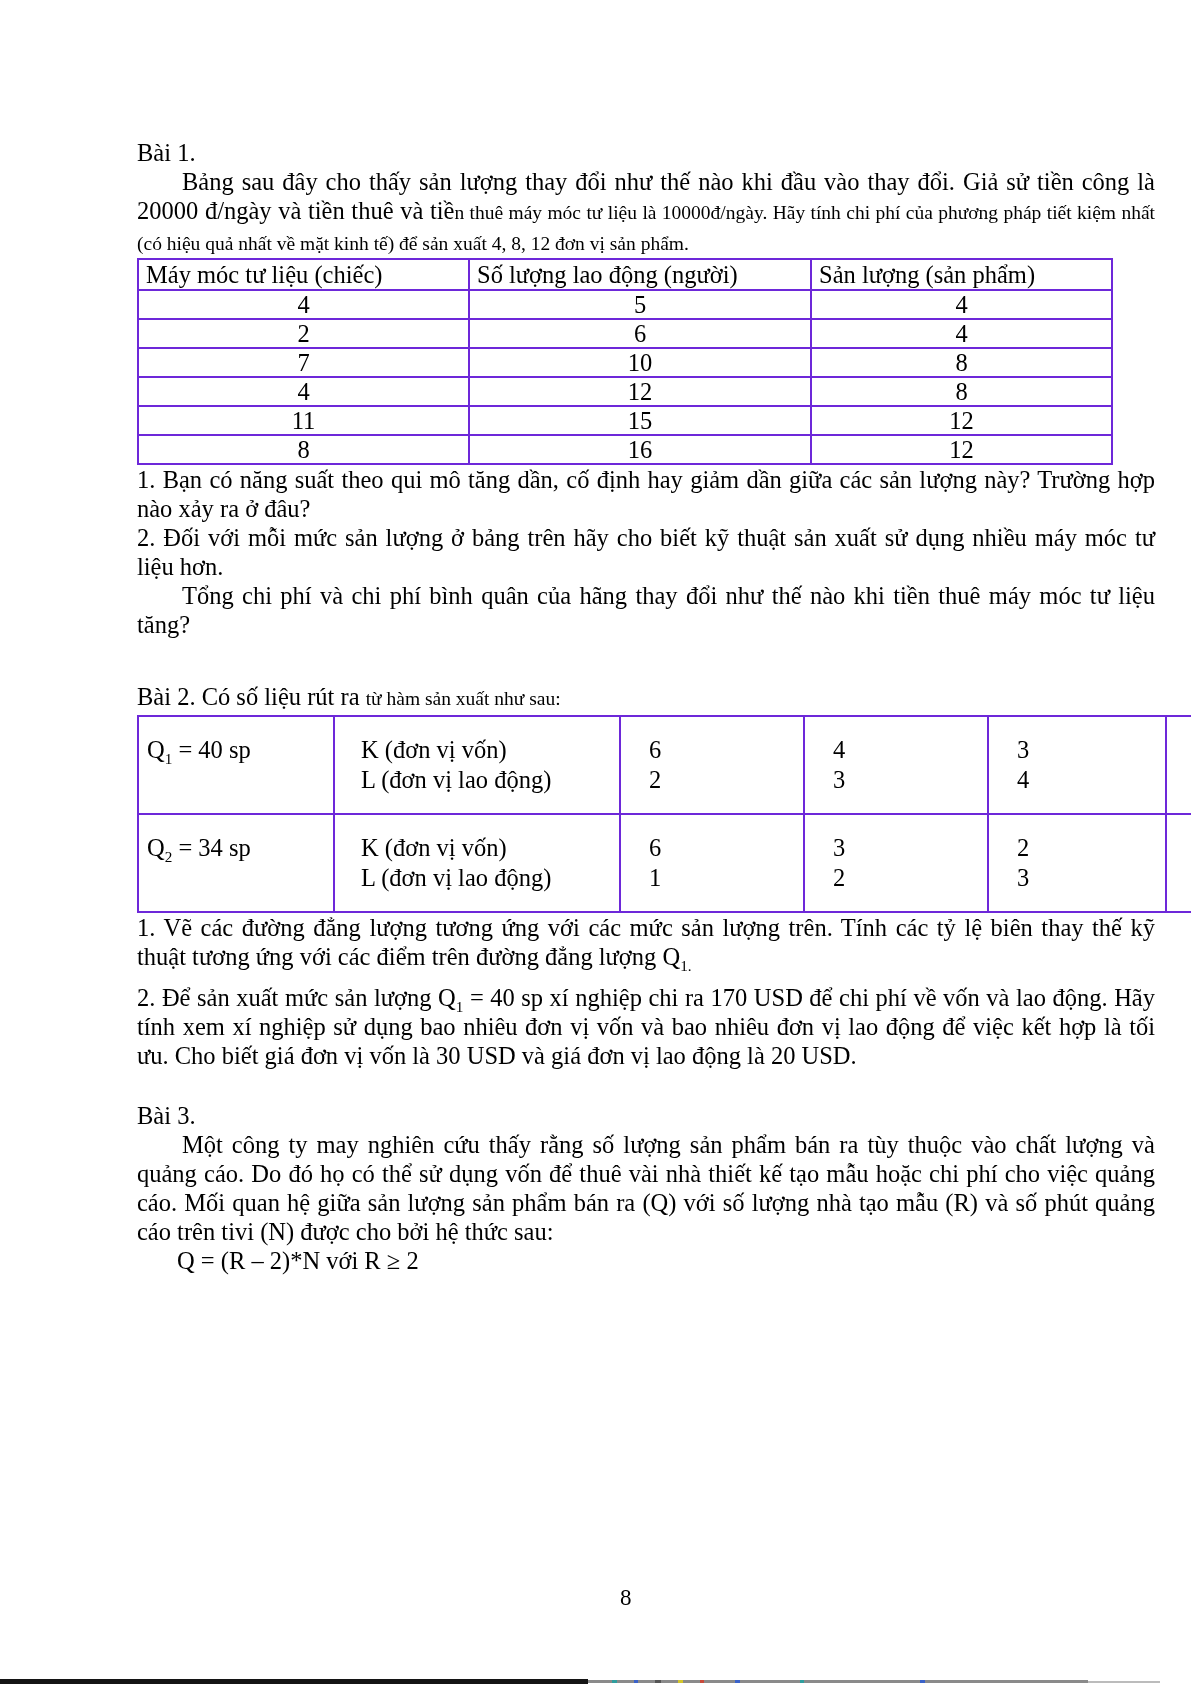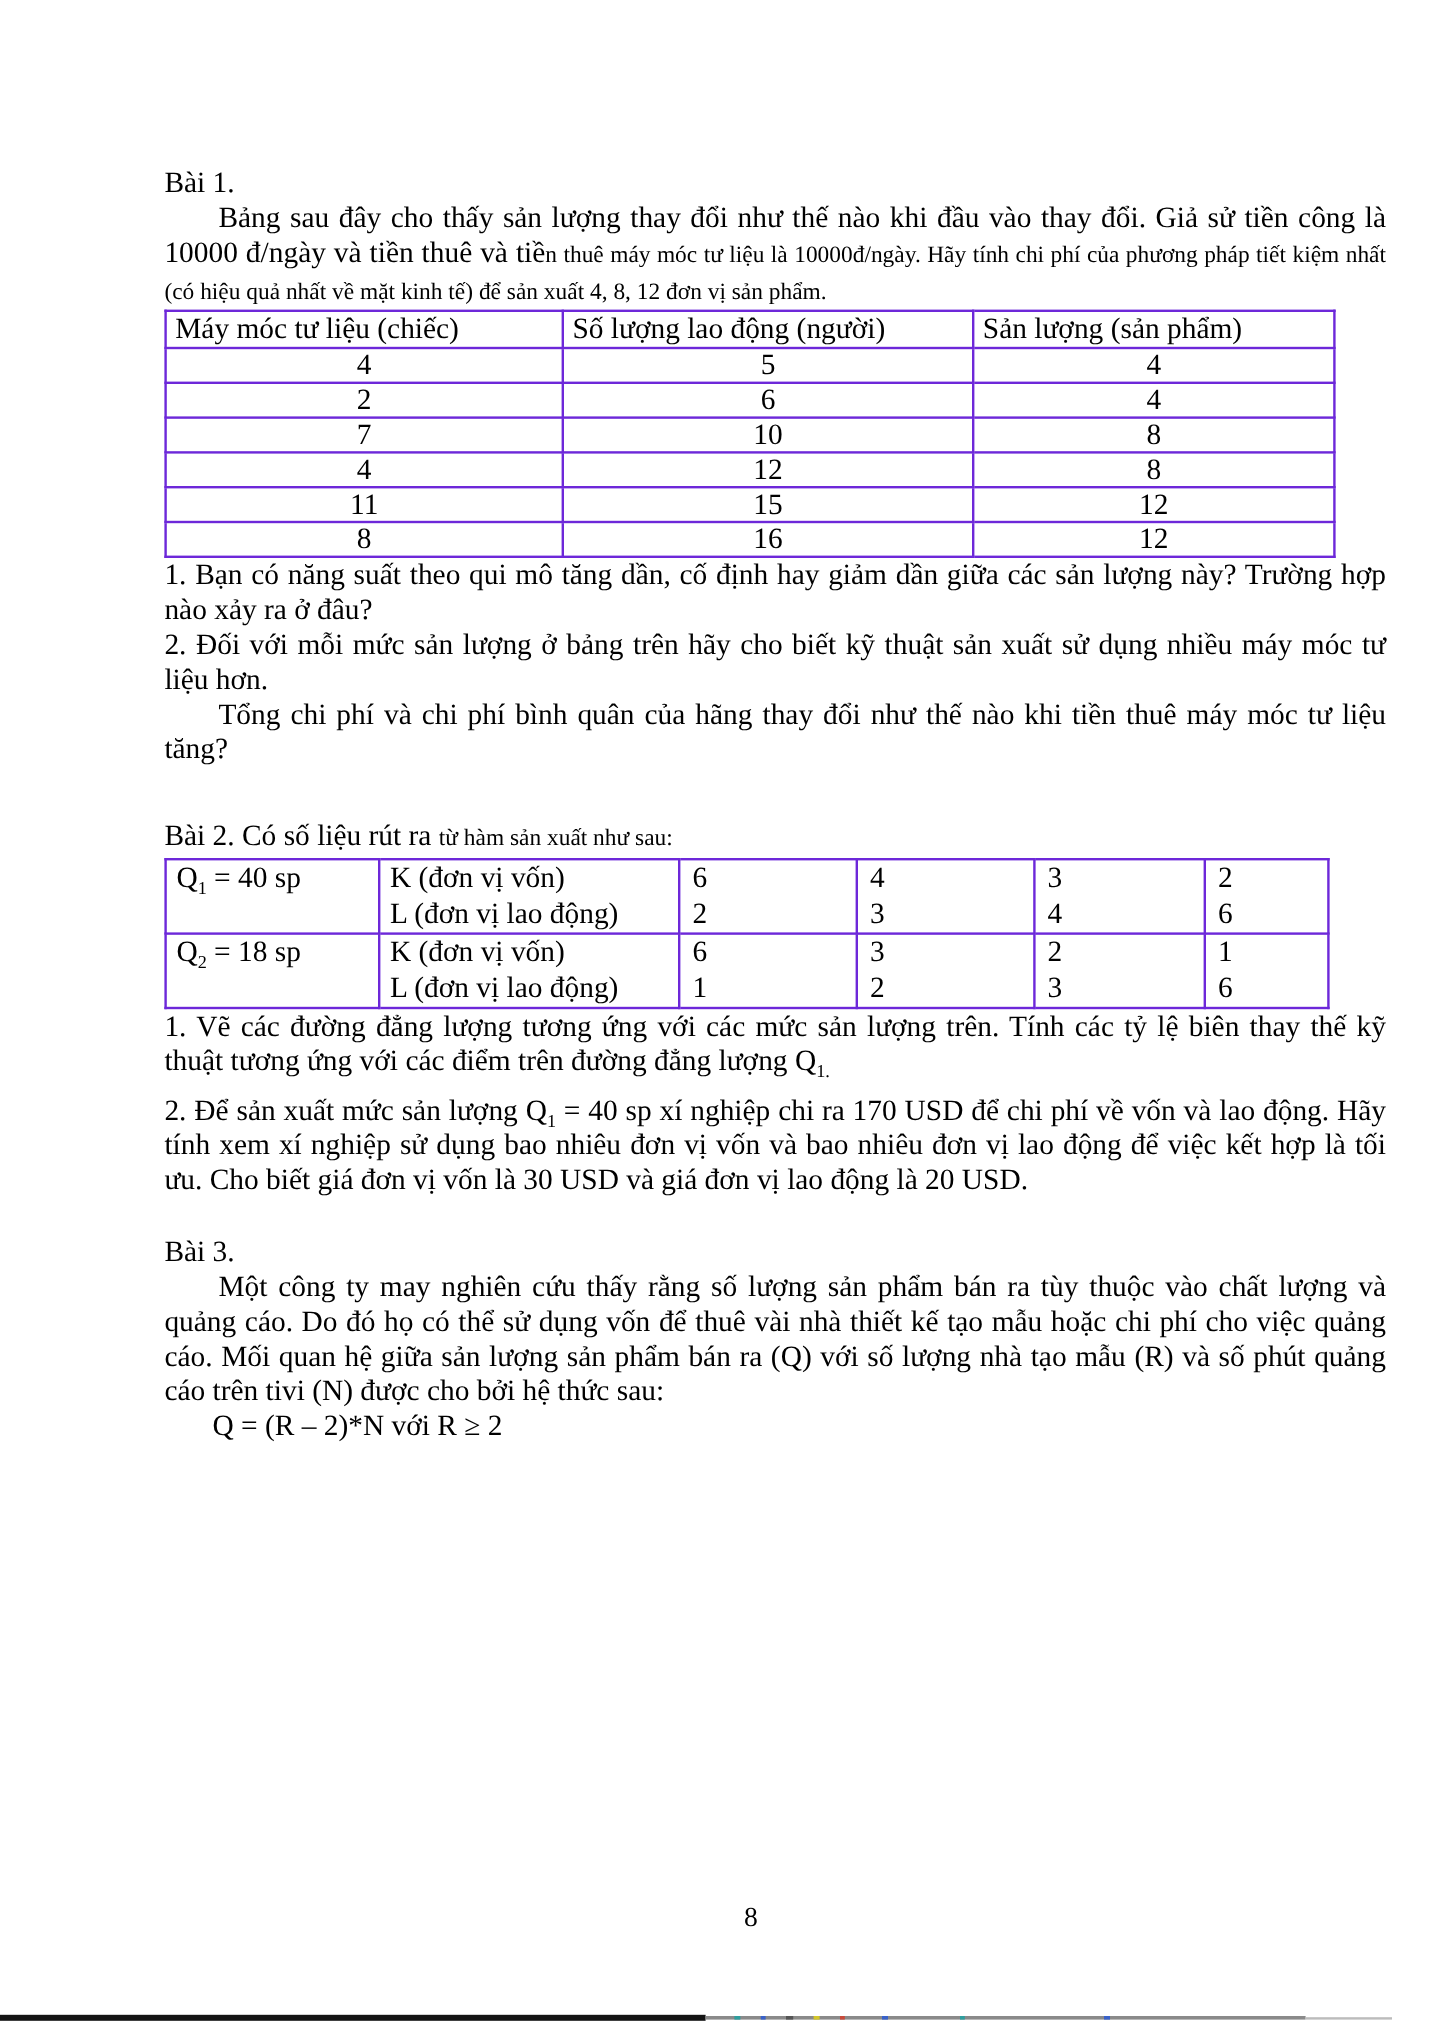--- a/index.html
+++ b/index.html
@@ -16,21 +16,21 @@
   sub{font-size:62%;line-height:0;vertical-align:sub;}
 
   table{border-collapse:collapse;table-layout:fixed;width:957px;}
   td{border:2px solid #6d28d9;font-size:24.5px;overflow:hidden;}
 
   .t1 td{height:27px;line-height:27px;padding:0;}
   .t1 .hdr td{text-align:left;padding-left:7px;height:29px;line-height:29px;}
   .t1 .num{text-align:center;}
   .t1 .c1{width:322px;} .t1 .c2{width:333px;} .t1 .c3{width:292px;}
 
-  .t2 td{padding:0;vertical-align:top;}
+  .t2 td{padding:18px;vertical-align:top;}
   .t2 .line{line-height:30px;height:30px;}
   .t2 .qcell{padding-left:8px;line-height:30px;}
   .t2 .lbl{padding-left:8px;}
   .t2 .val{padding-left:10px;}
   .t2 .g1{width:168px;} .t2 .g2{width:248px;}
   .t2 .g3{width:146px;} .t2 .g4{width:146px;} .t2 .g5{width:140px;} .t2 .g6{width:101px;}
 
   .after-bai1{margin-bottom:43px;}
   .bai2-title{margin-bottom:2px;margin-top:40px;}
   .after-bai2{margin-bottom:31px;margin-top:12px;}
@@ -47,21 +47,21 @@
   .art-light{left:1088px;top:4px;width:72px;height:2px;background:#bcbcbc;}
 </style>
 </head>
 <body>
 
 <div>
   <div class="content">
 
     <p class="title-line">Bài 1.</p>
 
-    <p class="para indent"><span>Bảng sau đây cho thấy sản lượng thay đổi như thế nào khi đầu vào thay đổi. Giả sử tiền công là 10000 đ/ngày và tiền thuê và tiề</span><span class="sm">n thuê máy móc tư liệu là 10000đ/ngày. Hãy tính chi phí của phương pháp tiết kiệm nhất (có hiệu quả nhất về mặt kinh tế) để sản xuất 4, 8, 12 đơn vị sản phẩm.</span></p>
+    <p class="para indent"><span>Bảng sau đây cho thấy sản lượng thay đổi như thế nào khi đầu vào thay đổi. Giả sử tiền công là 20000 đ/ngày và tiền thuê và tiề</span><span class="sm">n thuê máy móc tư liệu là 10000đ/ngày. Hãy tính chi phí của phương pháp tiết kiệm nhất (có hiệu quả nhất về mặt kinh tế) để sản xuất 4, 8, 12 đơn vị sản phẩm.</span></p>
 
     <table class="t1">
       <tbody>
           <tr class="hdr">
         <td class="c1">Máy móc tư liệu (chiếc)</td>
         <td class="c2">Số lượng lao động (người)</td>
         <td class="c3">Sản lượng (sản phẩm)</td>
       </tr>
       <tr>
         <td class="num">4</td>
@@ -121,21 +121,21 @@
         <td class="g5">
           <div class="line val">3</div>
           <div class="line val">4</div>
         </td>
         <td class="g6">
           <div class="line val">2</div>
           <div class="line val">6</div>
         </td>
       </tr>
       <tr>
-        <td class="qcell g1"><span>Q</span><sub>2</sub><span> = 18 sp</span></td>
+        <td class="qcell g1"><span>Q</span><sub>2</sub><span> = 34 sp</span></td>
         <td class="g2">
           <div class="line lbl">K (đơn vị vốn)</div>
           <div class="line lbl">L (đơn vị lao động)</div>
         </td>
         <td class="g3">
           <div class="line val">6</div>
           <div class="line val">1</div>
         </td>
         <td class="g4">
           <div class="line val">3</div>

